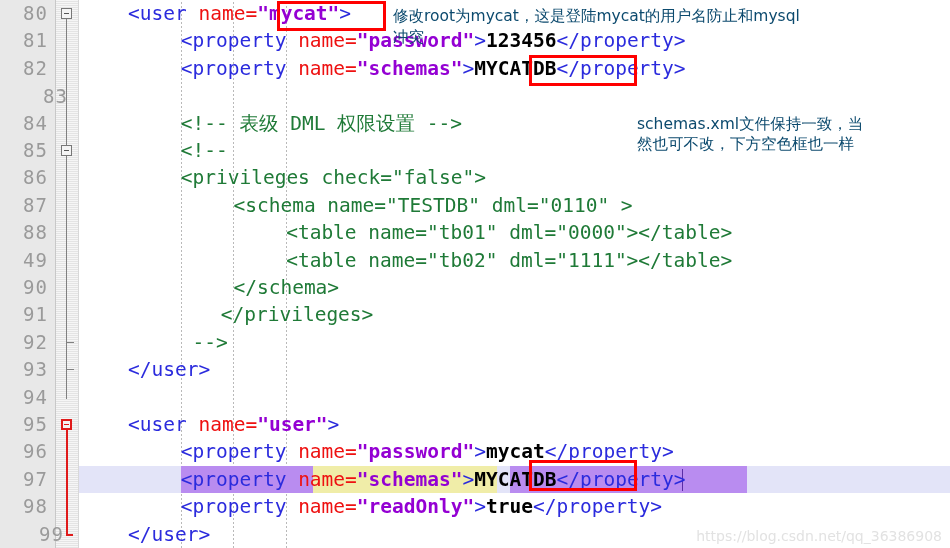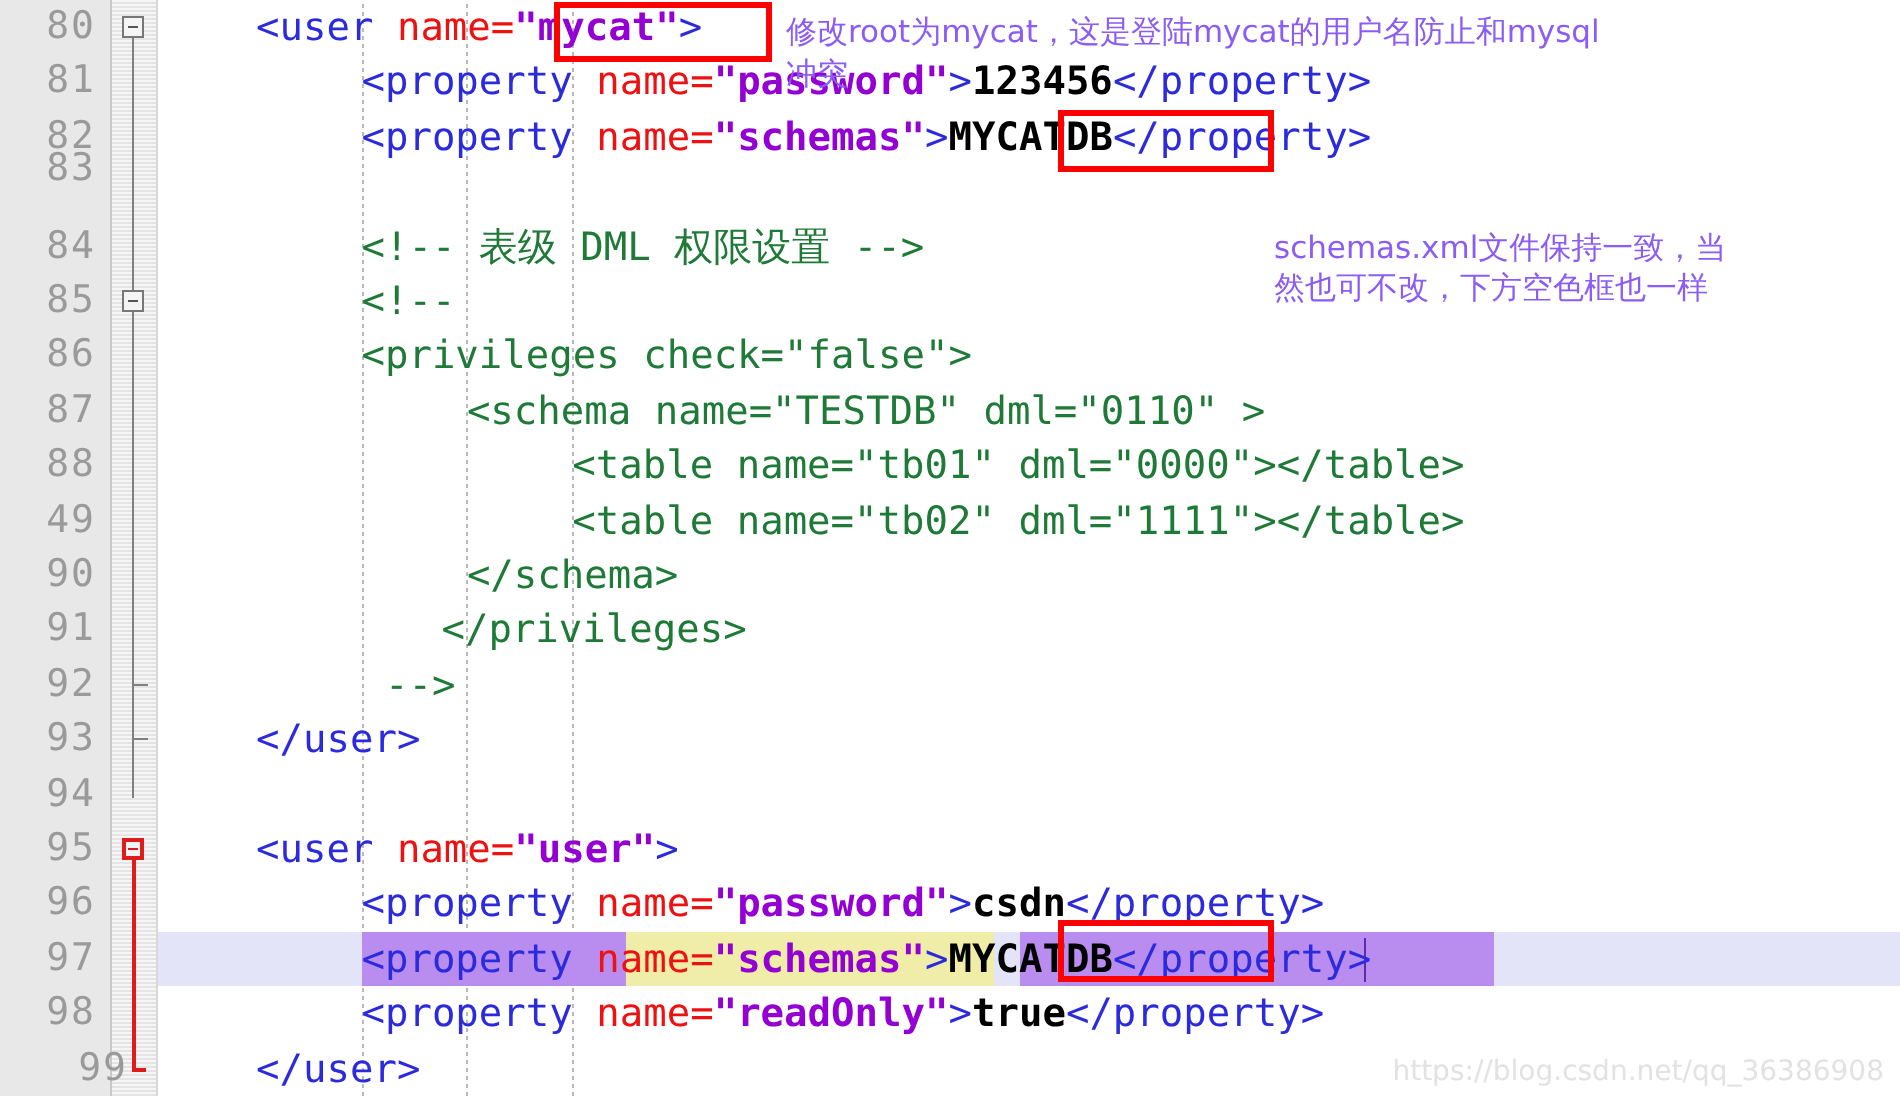--- a/index.html
+++ b/index.html
@@ -47,41 +47,41 @@
 
   
   .sel{position:absolute;height:27.4px;background:#b98cf0;}
   .sel-soft{position:absolute;height:27.4px;background:#f0eda8;}
   .caret{position:absolute;width:1px;height:22px;background:#5a2ea6;top:3px;}
 
   
   .redbox{position:absolute;border:3px solid #ff0000;box-sizing:border-box;}
 
   
-  .note{position:absolute;color:#8b5cf6;font-size:15.5px;line-height:20.5px;
+  .note{position:absolute;color:#0c4a6e;font-size:15.5px;line-height:20.5px;
         font-family:"DejaVu Sans","Liberation Sans",sans-serif;white-space:pre;}
 
   .watermark{position:absolute;right:8px;bottom:4px;color:#e2e2e2;font-size:14px;
              font-family:"DejaVu Sans","Liberation Sans",sans-serif;white-space:nowrap;}
 </style>
 </head>
 <body>
 
 <div id="editor">
 
   <div class="gutter"></div>
   <div class="gutter-sep"></div>
   <div class="fold-strip"></div>
   <div class="fold-strip-edge"></div>
 
   <div id="linenos">
       <div class="lineno" style="top: 0px;">80</div>
       <div class="lineno" style="top: 27.4px;">81</div>
       <div class="lineno" style="top: 54.8px;">82</div>
-      <div class="lineno" style="top: 71px;">83</div>
+      <div class="lineno" style="top: 83px; margin-left: 20px;">83</div>
       <div class="lineno" style="top: 109.6px;">84</div>
       <div class="lineno" style="top: 137px;">85</div>
       <div class="lineno" style="top: 164.4px;">86</div>
       <div class="lineno" style="top: 191.8px;">87</div>
       <div class="lineno" style="top: 219.2px;">88</div>
       <div class="lineno" style="top: 246.6px;">49</div>
       <div class="lineno" style="top: 274px;">90</div>
       <div class="lineno" style="top: 301.4px;">91</div>
       <div class="lineno" style="top: 328.8px;">92</div>
       <div class="lineno" style="top: 356.2px;">93</div>
@@ -152,21 +152,21 @@
         <div class="row" style="top: 356.2px;">
           <div class="line" style="left: 49px;"><span class="t-tag">&lt;/user&gt;</span></div>
         </div>
         <div class="row" style="top: 383.6px;">
           <div class="line" style="left: 49px;"></div>
         </div>
         <div class="row" style="top: 411px;">
           <div class="line" style="left: 49px;"><span class="t-tag">&lt;user </span><span class="t-attr">name=</span><span class="t-val">"user"</span><span class="t-tag">&gt;</span></div>
         </div>
         <div class="row" style="top: 438.4px;">
-          <div class="line" style="left: 101.72px;"><span class="t-tag">&lt;property </span><span class="t-attr">name=</span><span class="t-val">"password"</span><span class="t-tag">&gt;</span><span class="t-text">csdn</span><span class="t-tag">&lt;/property&gt;</span></div>
+          <div class="line" style="left: 101.72px;"><span class="t-tag">&lt;property </span><span class="t-attr">name=</span><span class="t-val">"password"</span><span class="t-tag">&gt;</span><span class="t-text">mycat</span><span class="t-tag">&lt;/property&gt;</span></div>
         </div>
         <div class="row row-hl" style="top: 465.8px;">
           <div class="sel" style="left: 101.72px; width: 131.8px;"></div>
           <div class="sel-soft" style="left: 233.52px; width: 184.52px;"></div>
           <div class="sel" style="left: 431.22px; width: 237.24px;"></div>
           <div class="caret" style="left: 602.56px;"></div>
           <div class="line" style="left: 101.72px;"><span class="t-tag">&lt;property </span><span class="t-attr">name=</span><span class="t-val">"schemas"</span><span class="t-tag">&gt;</span><span class="t-text">MYCATDB</span><span class="t-tag">&lt;/property&gt;</span></div>
         </div>
         <div class="row" style="top: 493.2px;">
           <div class="line" style="left: 101.72px;"><span class="t-tag">&lt;property </span><span class="t-attr">name=</span><span class="t-val">"readOnly"</span><span class="t-tag">&gt;</span><span class="t-text">true</span><span class="t-tag">&lt;/property&gt;</span></div>

